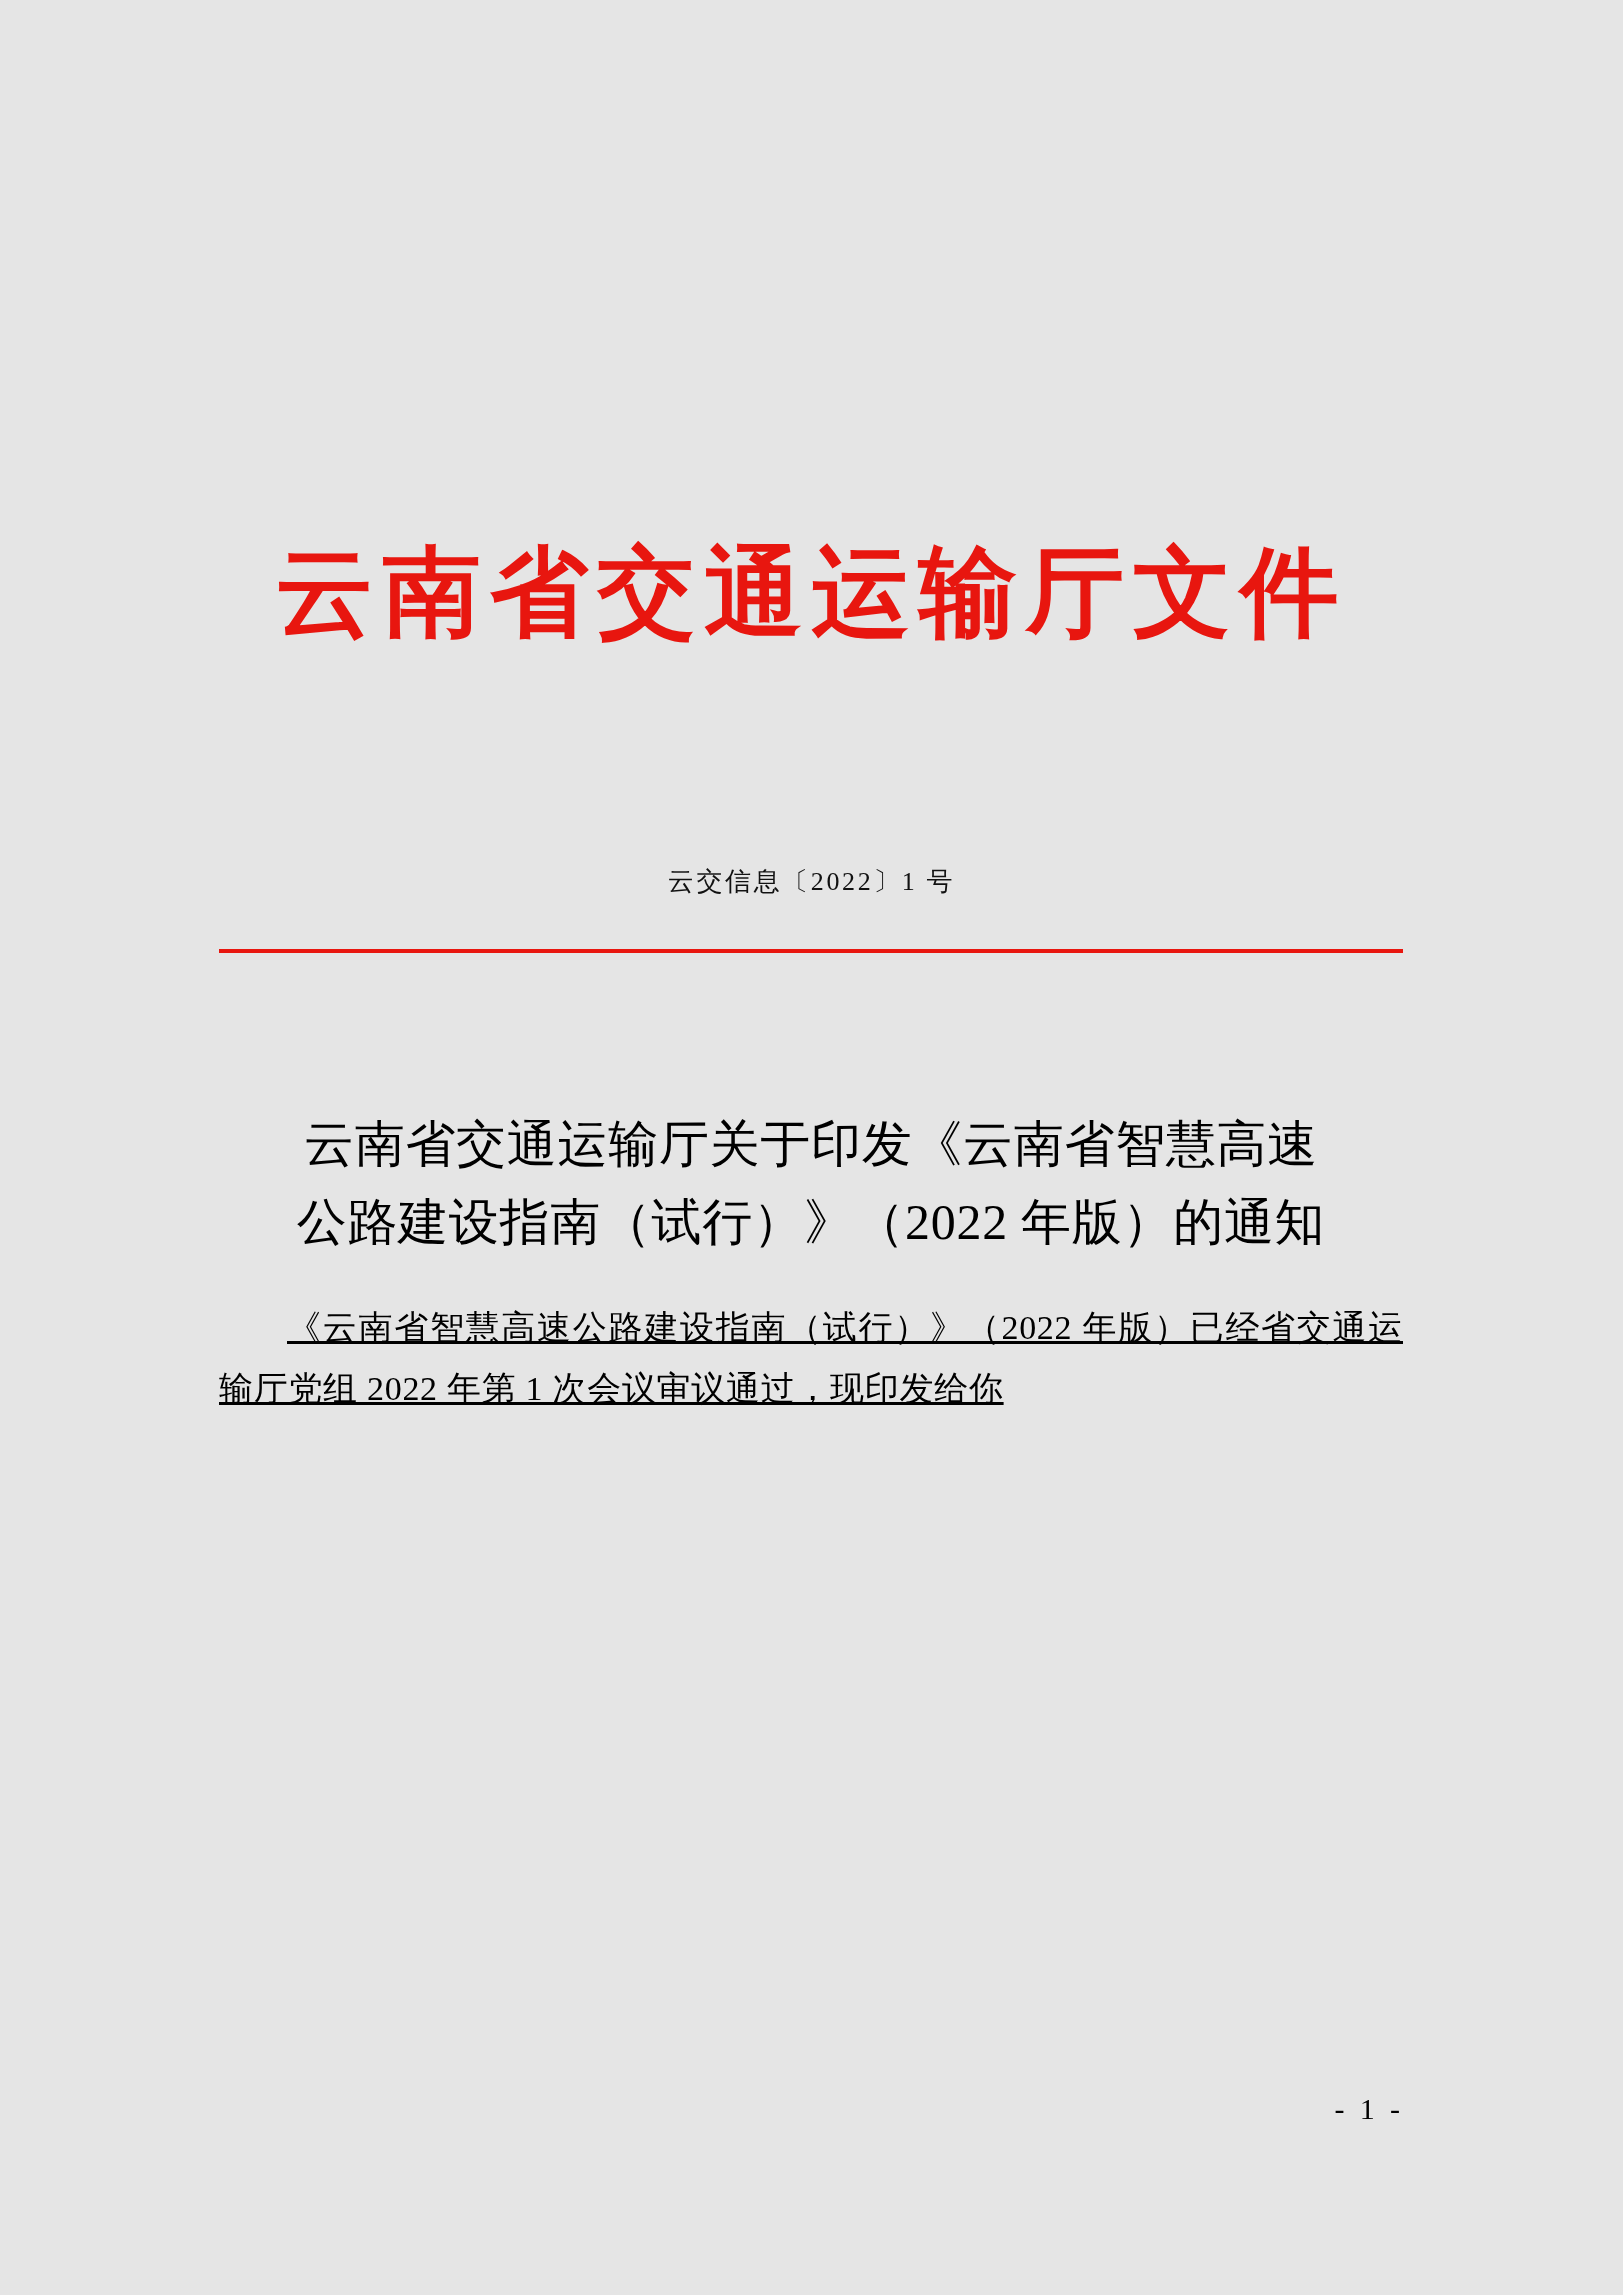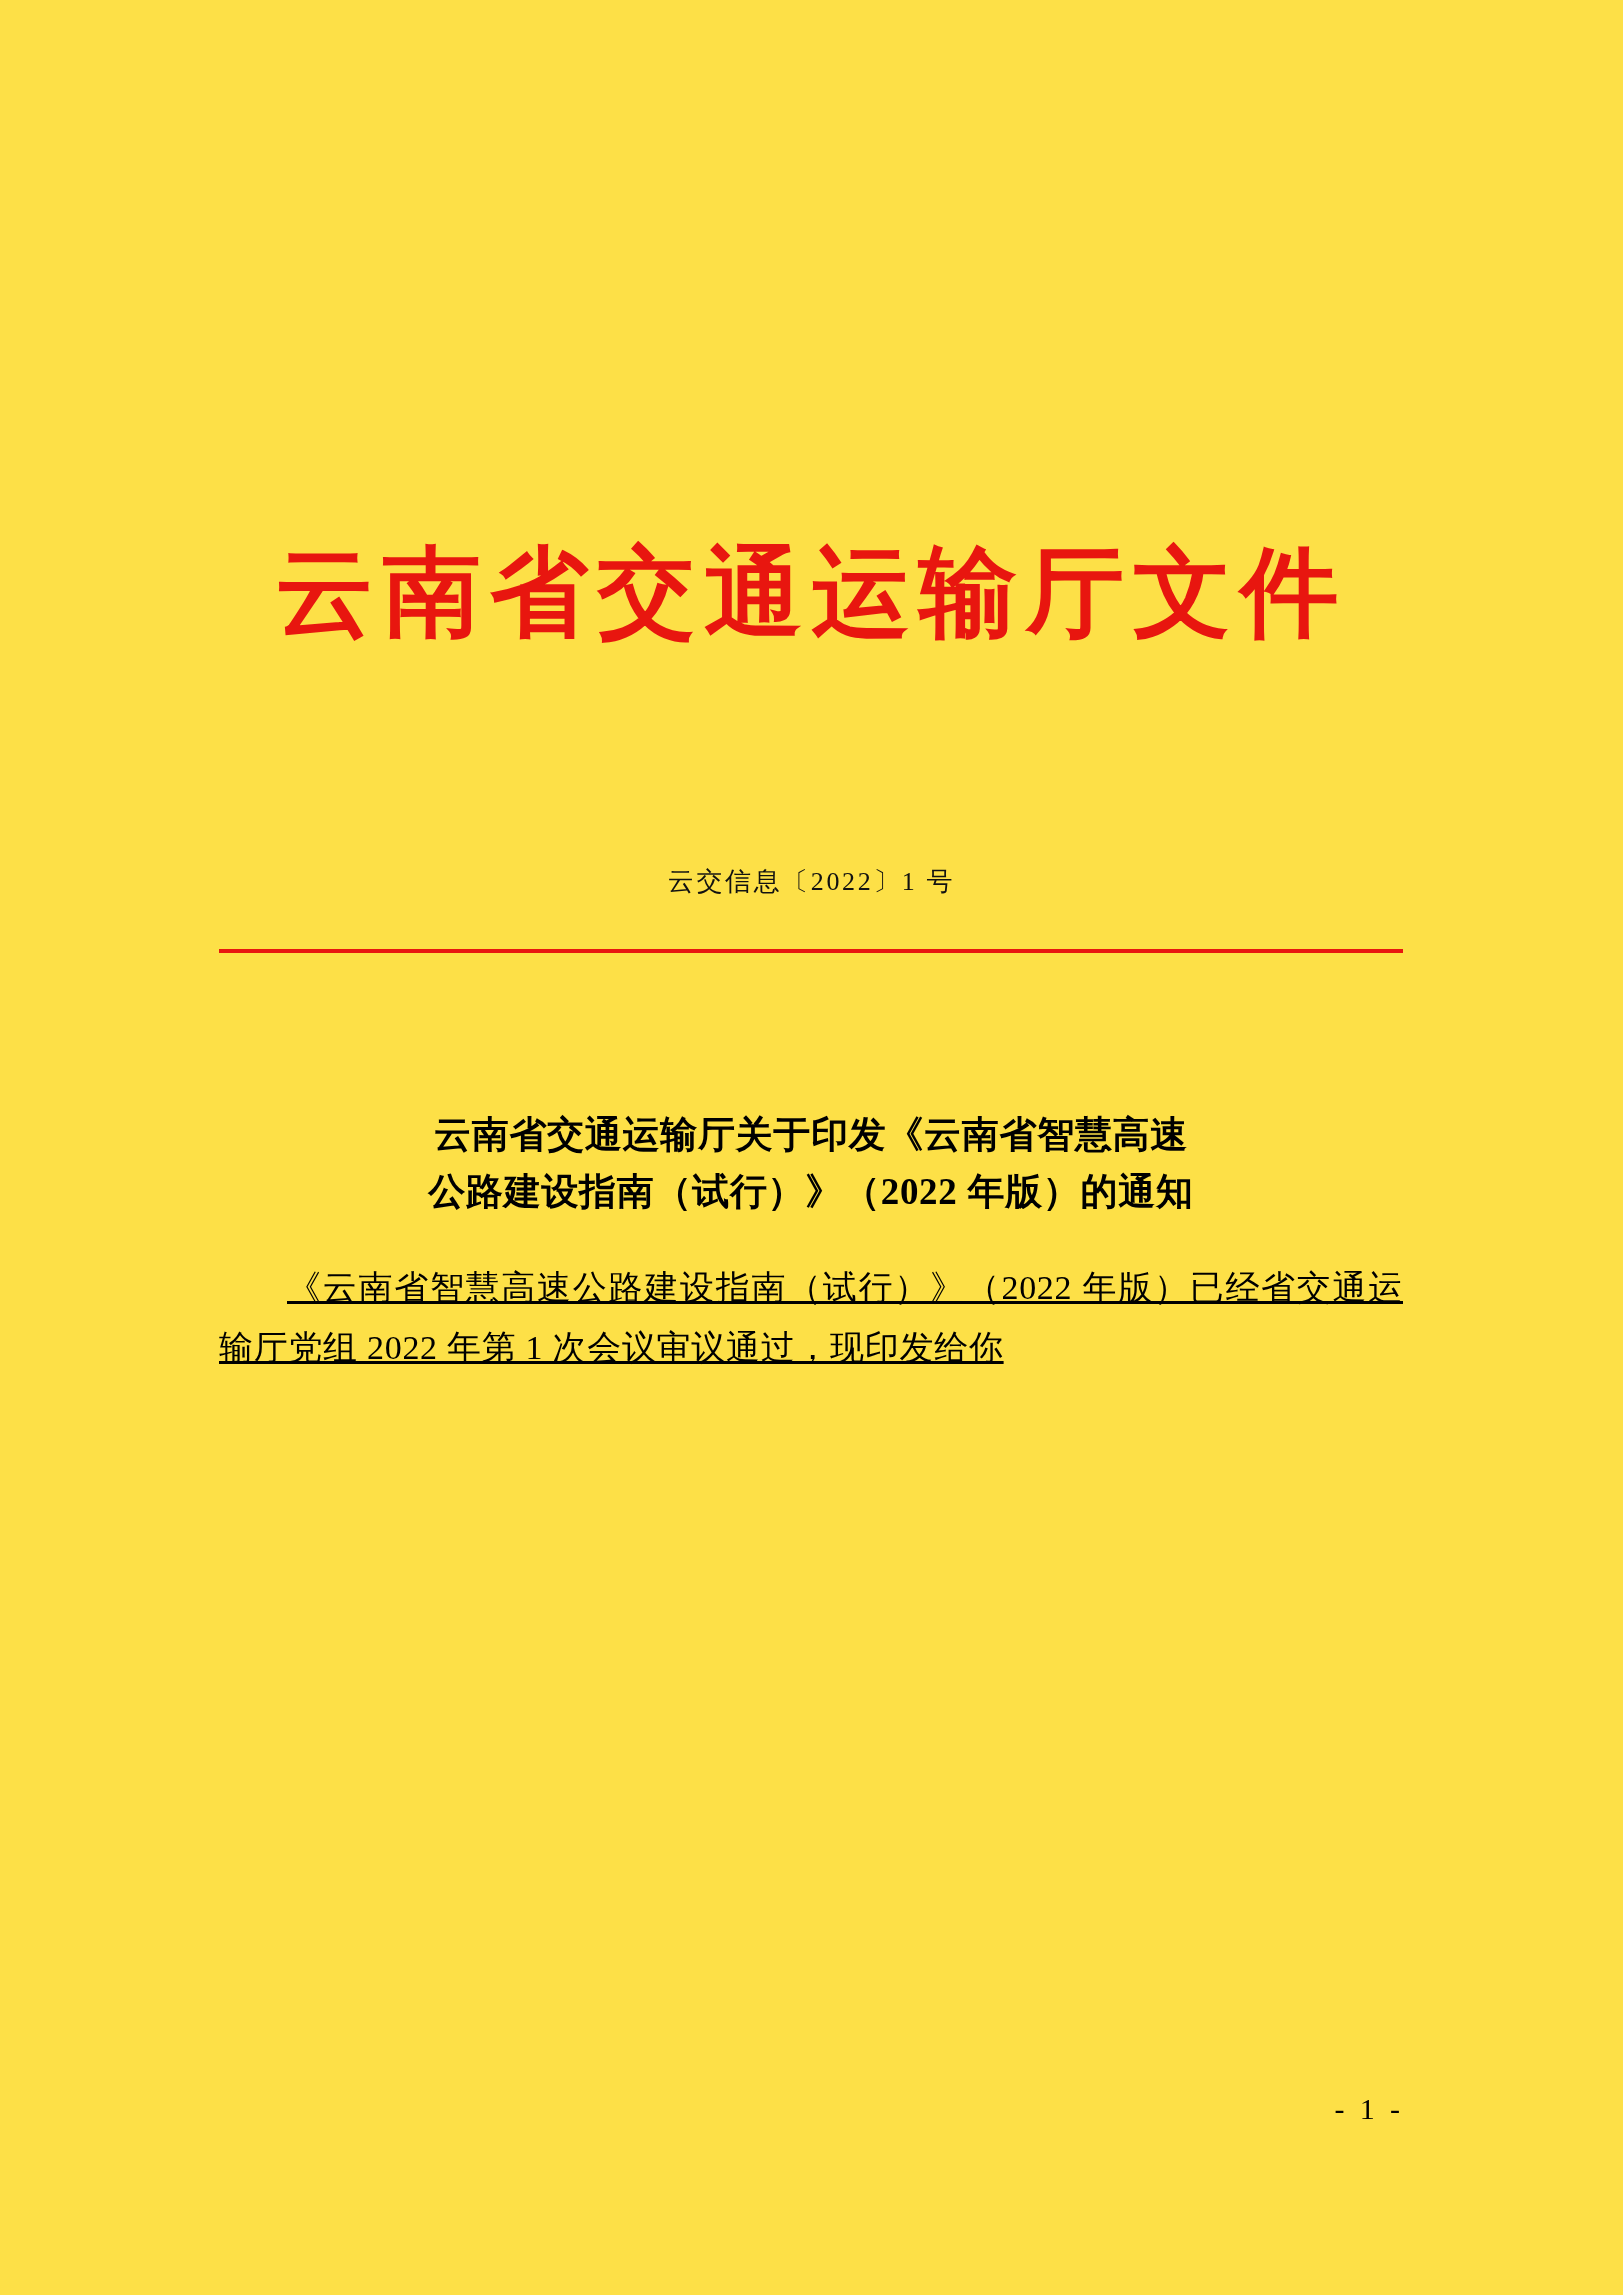--- a/index.html
+++ b/index.html
@@ -7,21 +7,21 @@
     padding: 0;
     background: #ffffff;
   }
   body {
     font-family: "Liberation Serif", "DejaVu Serif", serif;
   }
   .page {
     position: relative;
     width: 1623px;
     height: 2295px;
-    background: #fde047;
+    background: #e5e5e5;
     box-sizing: border-box;
     overflow: hidden;
   }
   .doc-header {
     position: absolute;
     top: 537px;
     left: 0;
     width: 100%;
     text-align: center;
   }
@@ -54,22 +54,22 @@
     background: #e8160f;
   }
   .main {
     position: absolute;
     top: 1106px;
     left: 219px;
     width: 1184px;
   }
   .doc-title {
     text-align: center;
-    font-weight: bold;
-    font-size: 37px;
+    font-weight: normal;
+    font-size: 50px;
     line-height: 1.55;
     color: #000000;
     letter-spacing: 0.7px;
     margin-bottom: 37px;
   }
   .doc-title .line {
     display: block;
     white-space: nowrap;
   }
   .body-para {

